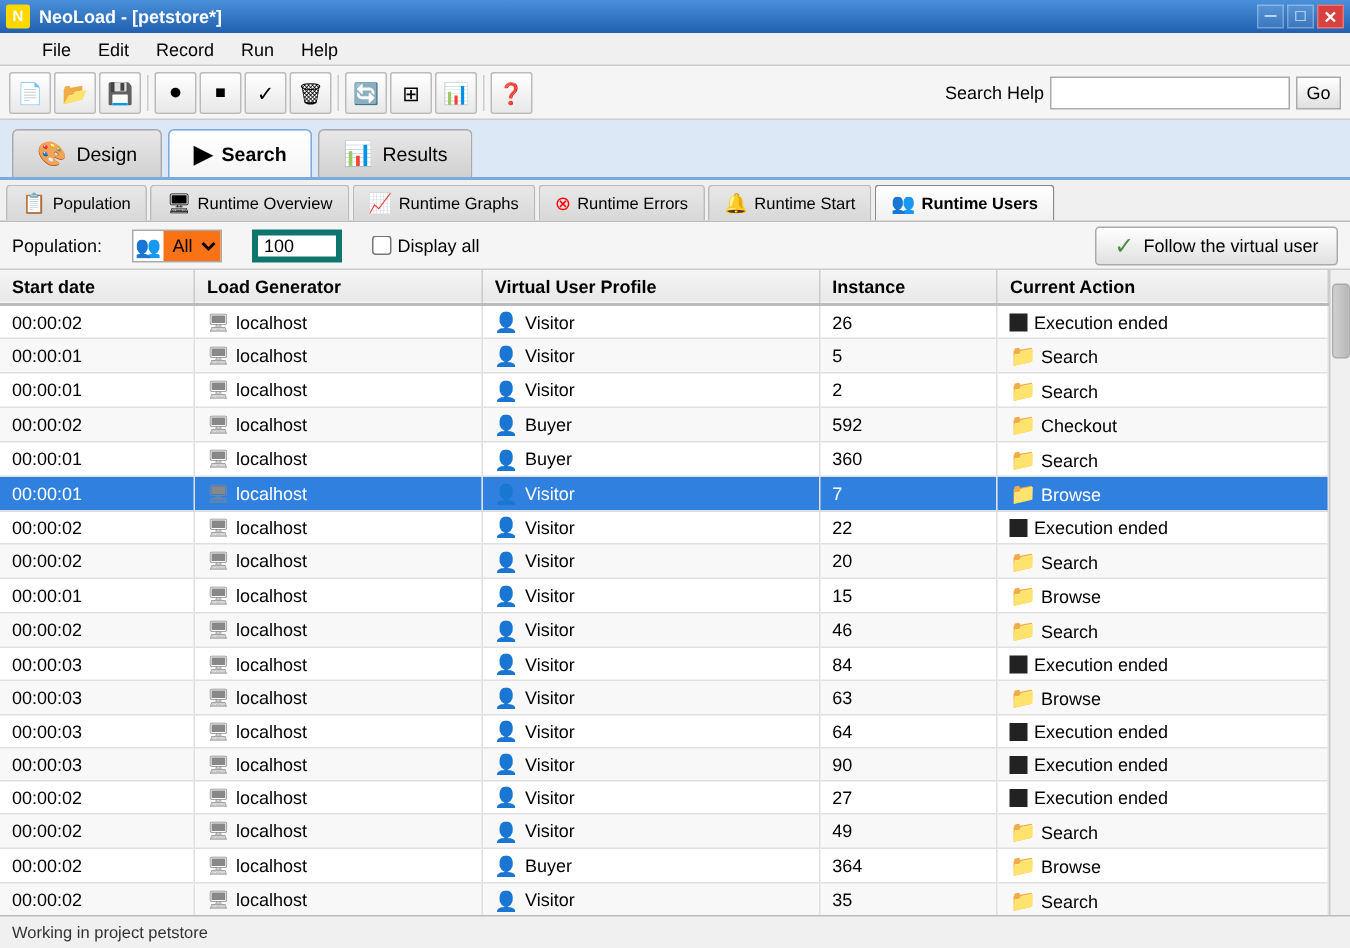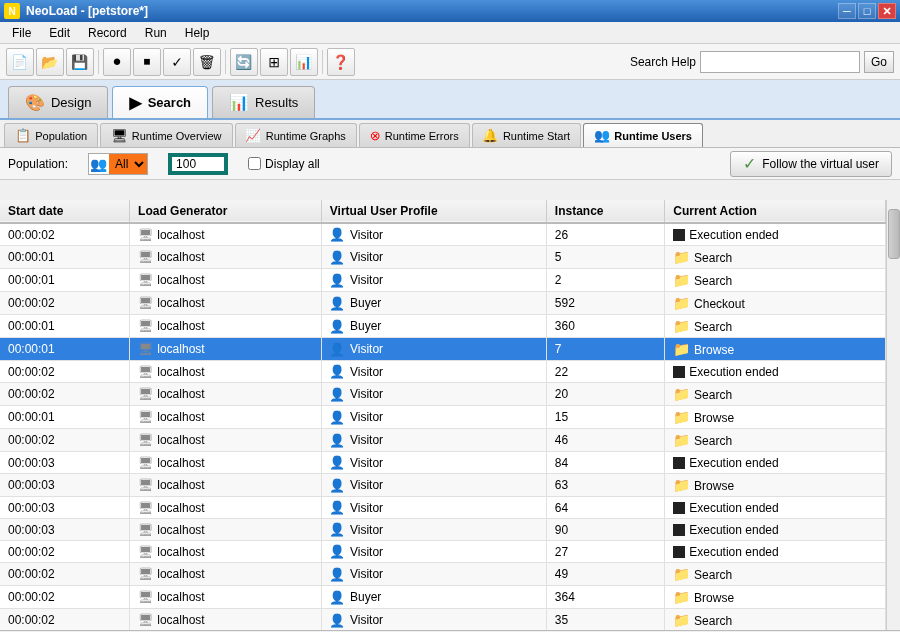--- a/index.html
+++ b/index.html
@@ -7,21 +7,21 @@
 
     
     .title-bar { background: linear-gradient(to bottom, #4a90d9, #2060b0); color: white; height: 22px; display: flex; align-items: center; justify-content: space-between; padding: 0 4px; font-size: 12px; font-weight: bold; }
     .title-bar-left { display: flex; align-items: center; gap: 6px; }
     .title-bar-icon { width: 16px; height: 16px; background: #ffd700; border-radius: 2px; font-size: 10px; display: flex; align-items: center; justify-content: center; }
     .title-bar-controls { display: flex; gap: 2px; }
     .title-btn { width: 18px; height: 16px; display: flex; align-items: center; justify-content: center; cursor: pointer; font-size: 11px; border: 1px solid rgba(255,255,255,0.3); background: rgba(255,255,255,0.1); color: white; }
     .title-btn.close { background: #d94040; }
 
     
-    .menu-bar { background: #f0f0f0; border-bottom: 1px solid #ccc; height: 22px; display: flex; align-items: center; padding: 0 4px; gap: 2px; }
+    .menu-bar { background: #f0f0f0; border-bottom: 1px solid #ccc; height: 22px; display: flex; align-items: center; padding: 0 20px; gap: 2px; }
     .menu-item { padding: 2px 8px; cursor: pointer; font-size: 12px; }
 
     
     .toolbar { background: #f5f5f5; border-bottom: 1px solid #ccc; height: 36px; display: flex; align-items: center; padding: 0 6px; gap: 2px; }
     .tb-btn { width: 28px; height: 28px; border: 1px solid #bbb; background: linear-gradient(to bottom, #fff, #e8e8e8); cursor: pointer; display: flex; align-items: center; justify-content: center; font-size: 14px; border-radius: 2px; }
     .tb-separator { width: 1px; height: 24px; background: #ccc; margin: 0 2px; }
     .toolbar-right { margin-left: auto; display: flex; align-items: center; gap: 4px; }
     .search-help-label { font-size: 12px; }
     .search-help-input { width: 160px; height: 22px; border: 1px solid #aaa; padding: 0 4px; font-size: 12px; }
     .go-btn { height: 22px; padding: 0 6px; border: 1px solid #aaa; background: linear-gradient(to bottom, #fff, #e0e0e0); cursor: pointer; font-size: 12px; }
@@ -42,21 +42,21 @@
     .controls-bar { background: #f5f5f5; border-bottom: 1px solid #ccc; height: 32px; display: flex; align-items: center; padding: 0 8px; gap: 20px; }
     .pop-label { font-size: 12px; }
     .pop-select-wrapper { display: flex; align-items: center; border: 1px solid #aaa; background: white; height: 22px; }
     .pop-icon { width: 20px; height: 20px; display: flex; align-items: center; justify-content: center; font-size: 14px; }
     .pop-select { border: none; outline: none; font-size: 12px; padding: 0 2px; background: #f97316; height: 20px; }
     .num-label { font-size: 12px; }
     .num-input { width: 60px; height: 22px; border: 4px solid #0f766e; padding: 0 4px; font-size: 12px; }
     .display-all-check { display: flex; align-items: center; gap: 4px; font-size: 12px; }
     .follow-btn { margin-left: auto; height: 26px; padding: 0 12px; border: 1px solid #aaa; background: linear-gradient(to bottom, #fff, #e0e0e0); cursor: pointer; display: flex; align-items: center; gap: 6px; font-size: 12px; border-radius: 3px; }
     .follow-btn-icon { color: #4a9040; font-size: 16px; }
-    .main-content { display: flex; flex-direction: column; height: calc(632px - 22px - 22px - 36px - 40px - 28px - 32px - 22px); margin-top: 20px; }
+    .main-content { display: flex; flex-direction: column; height: calc(632px - 22px - 22px - 36px - 40px - 28px - 32px - 22px); }
     .data-table { width: 100%; border-collapse: collapse; font-size: 12px; }
     .data-table thead tr { background: linear-gradient(to bottom, #f5f5f5, #e8e8e8); border-bottom: 2px solid #bbb; }
     .data-table thead th { text-align: left; padding: 4px 8px; border-right: 1px solid #ccc; font-weight: bold; font-size: 12px; white-space: nowrap; }
     .data-table tbody tr { border-bottom: 1px solid #e0e0e0; }
     .data-table tbody tr:nth-child(even) { background: #f8f8f8; }
     .data-table tbody tr:nth-child(odd) { background: #ffffff; }
     .data-table tbody tr.selected { background: #3080e0 !important; color: white; }
     .data-table tbody td { padding: 3px 8px; border-right: 1px solid #e0e0e0; white-space: nowrap; }
     .cell-icon { display: inline-flex; align-items: center; gap: 4px; }
     .folder-icon { color: #d4a020; font-size: 14px; }

